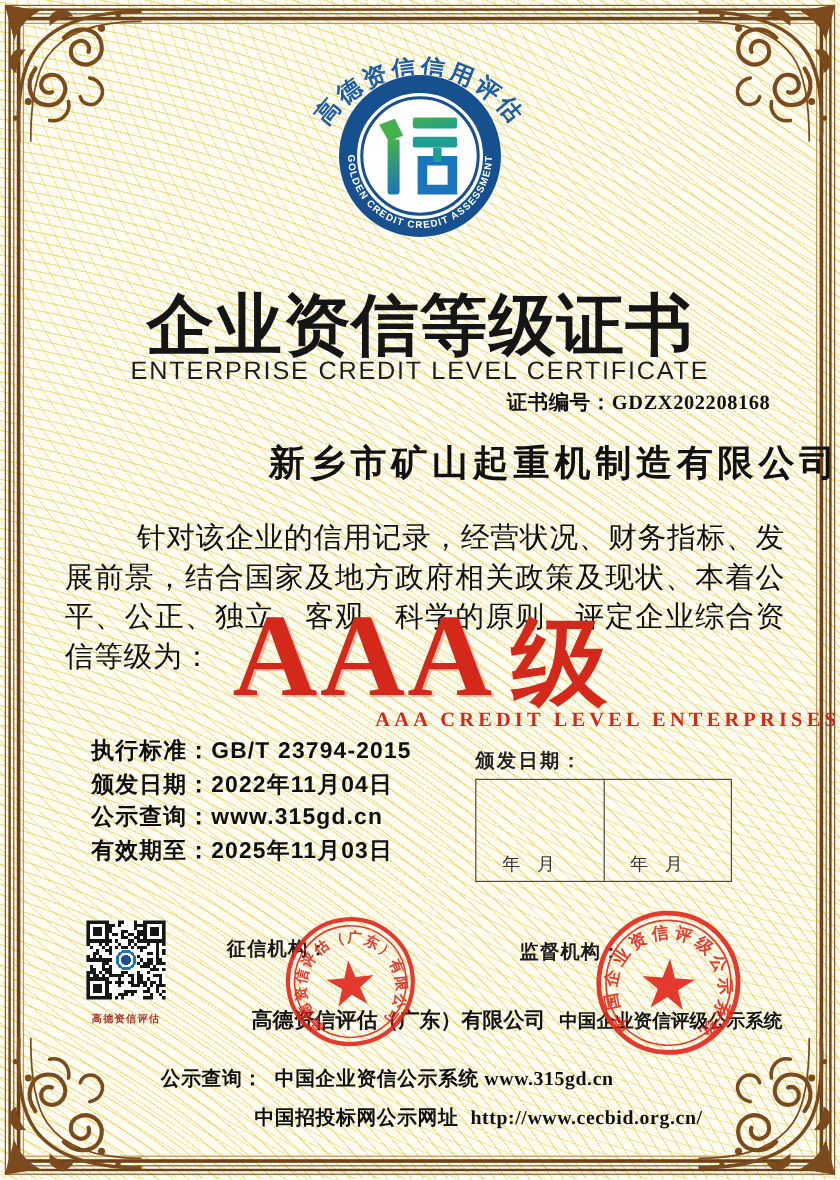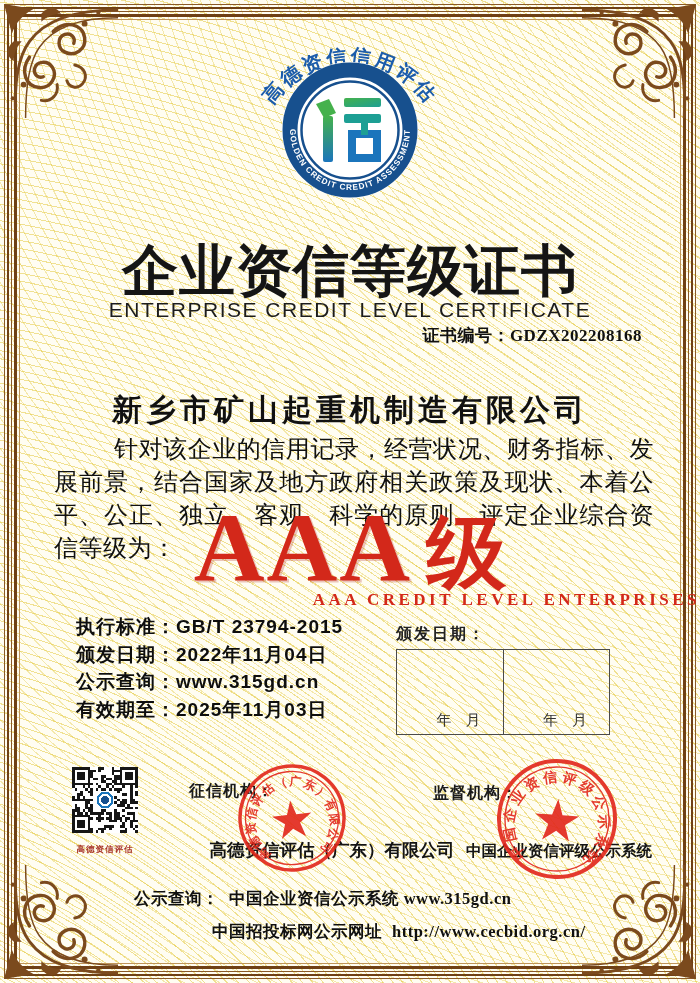--- a/index.html
+++ b/index.html
@@ -20,40 +20,40 @@
   .c-tr{right:2px;top:2px;transform:scaleX(-1);}
   .c-bl{left:2px;bottom:2px;transform:scaleY(-1);}
   .c-br{right:2px;bottom:2px;transform:scale(-1,-1);}
   .logo{position:absolute;left:236px;top:24px;width:228px;height:182px;}
   .title{position:absolute;left:0;top:234px;width:100%;text-align:center;font-size:56px;font-weight:900;
     color:#151515;letter-spacing:1px;white-space:nowrap;}
   .subtitle{position:absolute;left:0;top:298px;width:100%;text-align:center;font-size:21px;font-weight:500;
     color:#1c1c1c;letter-spacing:1.5px;white-space:nowrap;}
   .certno{position:absolute;right:58px;top:324px;font-family:"Liberation Serif","DejaVu Serif",serif;
     font-size:17px;font-weight:700;color:#111;letter-spacing:.5px;}
-  .company{position:absolute;left:0;top:366px;width:100%;text-align:center;
-    font-family:Liberation Serif, serif;font-size:30px;font-weight:900;color:#111;letter-spacing:4px;margin-top:24px;}
+  .company{position:absolute;left:0;top:366px;width:100%;text-align:right;
+    font-family:Liberation Serif, serif;font-size:30px;font-weight:900;color:#111;letter-spacing:4px;}
   .para{position:absolute;left:54px;top:412px;width:600px;font-size:24px;line-height:33px;color:#101010;
     text-align:justify;text-indent:2.5em;letter-spacing:.5px;margin-top:20px;}
   .rating-row{position:absolute;left:0;top:498px;width:100%;display:flex;justify-content:center;
     align-items:baseline;gap:14px;color:#d3281a;}
   .grade{font-family:"Liberation Serif","DejaVu Serif",serif;font-size:98px;font-weight:700;line-height:1;
     letter-spacing:2px;text-shadow:2px 2px 0 rgba(170,30,20,.25);}
   .grade-suffix{font-size:80px;font-weight:900;line-height:1;font-family:"Liberation Serif","DejaVu Serif",serif;}
   .rating-sub{position:absolute;left:0;top:590px;width:100%;text-align:right;color:#d3281a;
     font-family:"Liberation Serif","DejaVu Serif",serif;font-size:17px;font-weight:700;letter-spacing:3.5px;}
   .details{position:absolute;left:76px;top:613px;font-size:19px;font-weight:600;color:#0e0e0e;}
   .details .row{height:27.5px;line-height:27.5px;white-space:nowrap;letter-spacing:1px;}
   .insp-title{position:absolute;left:396px;top:624px;font-family:"Liberation Serif","DejaVu Serif",serif;
     font-size:16px;font-weight:700;color:#222;letter-spacing:2px;}
   .insp-box{position:absolute;left:396px;top:649px;width:212px;height:84px;border:1.5px solid #4a4a4a;
     display:flex;background:transparent;}
   .insp-cell{flex:1;position:relative;}
   .insp-cell + .insp-cell{border-left:1.5px solid #4a4a4a;}
-  .insp-units{position:absolute;right:8px;bottom:4px;font-family:"Liberation Serif","DejaVu Serif",serif;
+  .insp-units{position:absolute;right:26px;bottom:4px;font-family:"Liberation Serif","DejaVu Serif",serif;
     font-size:15px;color:#333;letter-spacing:14px;}
   .qr{position:absolute;left:72px;top:767px;width:66px;height:66px;background:#fff;}
   .qr svg{display:block;width:66px;height:66px;}
   .qr-caption{position:absolute;left:66px;top:844px;width:78px;text-align:center;font-size:8.5px;
     color:#a8352b;font-weight:700;letter-spacing:1px;}
   .agency-label{position:absolute;font-size:16px;font-weight:700;color:#1a1a1a;letter-spacing:1px;}
   .al-left{left:189px;top:781px;}
   .al-right{left:433px;top:783px;font-family:Liberation Serif, serif;}
   .agency-name{position:absolute;font-weight:700;color:#141414;text-align:center;white-space:nowrap;}
   .an-left{left:196px;top:838px;width:272px;font-size:17.5px;}

